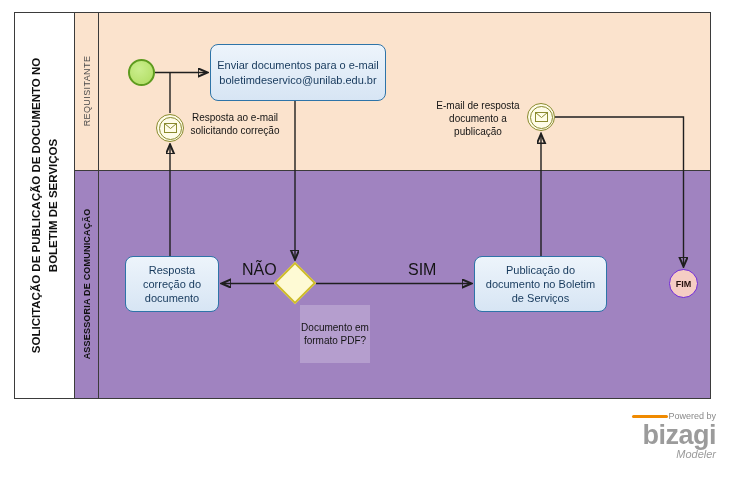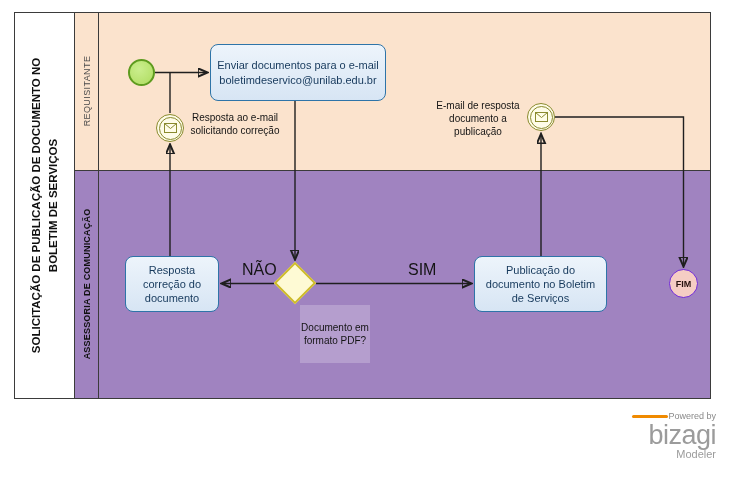--- a/index.html
+++ b/index.html
@@ -55,22 +55,22 @@
   .lbl-msg2{left:426px;top:99px;width:104px;}
   .lbl-gateway{left:260px;top:305px;width:70px;padding:16px 0;background:rgba(255,255,255,.22);margin-left:40px;}
   .flow-label{position:absolute;font-size:16px;color:#141414;}
   .lbl-no{left:242px;top:261px;}
   .lbl-yes{left:408px;top:261px;}
   
   .branding{position:absolute;left:606px;top:411px;width:110px;text-align:right;}
   .powered-row{display:flex;align-items:center;justify-content:flex-end;
         font-size:9px;color:#8a8a8a;}
   .orange-line{display:inline-block;width:36px;height:3px;background:#F08A00;border-radius:2px;}
-  .brand{font-size:27px;font-weight:normal;color:#9B9B9B;line-height:1.05;letter-spacing:-.5px;}
-  .product{font-size:11px;color:#9B9B9B;margin-top:-1px;}
+  .brand{font-size:27px;font-weight:bold;color:#9B9B9B;line-height:1.05;letter-spacing:-.5px;}
+  .product{font-size:11px;color:#9B9B9B;margin-top:-1px;font-style:italic;}
 </style>
 </head>
 <body>
 
 <div class="stage">
 
   <div class="pool">
     <div class="pool-title-cell">
       <div class="vrot pool-title">SOLICITAÇÃO DE PUBLICAÇÃO DE DOCUMENTO NO BOLETIM DE SERVIÇOS</div>
     </div>

